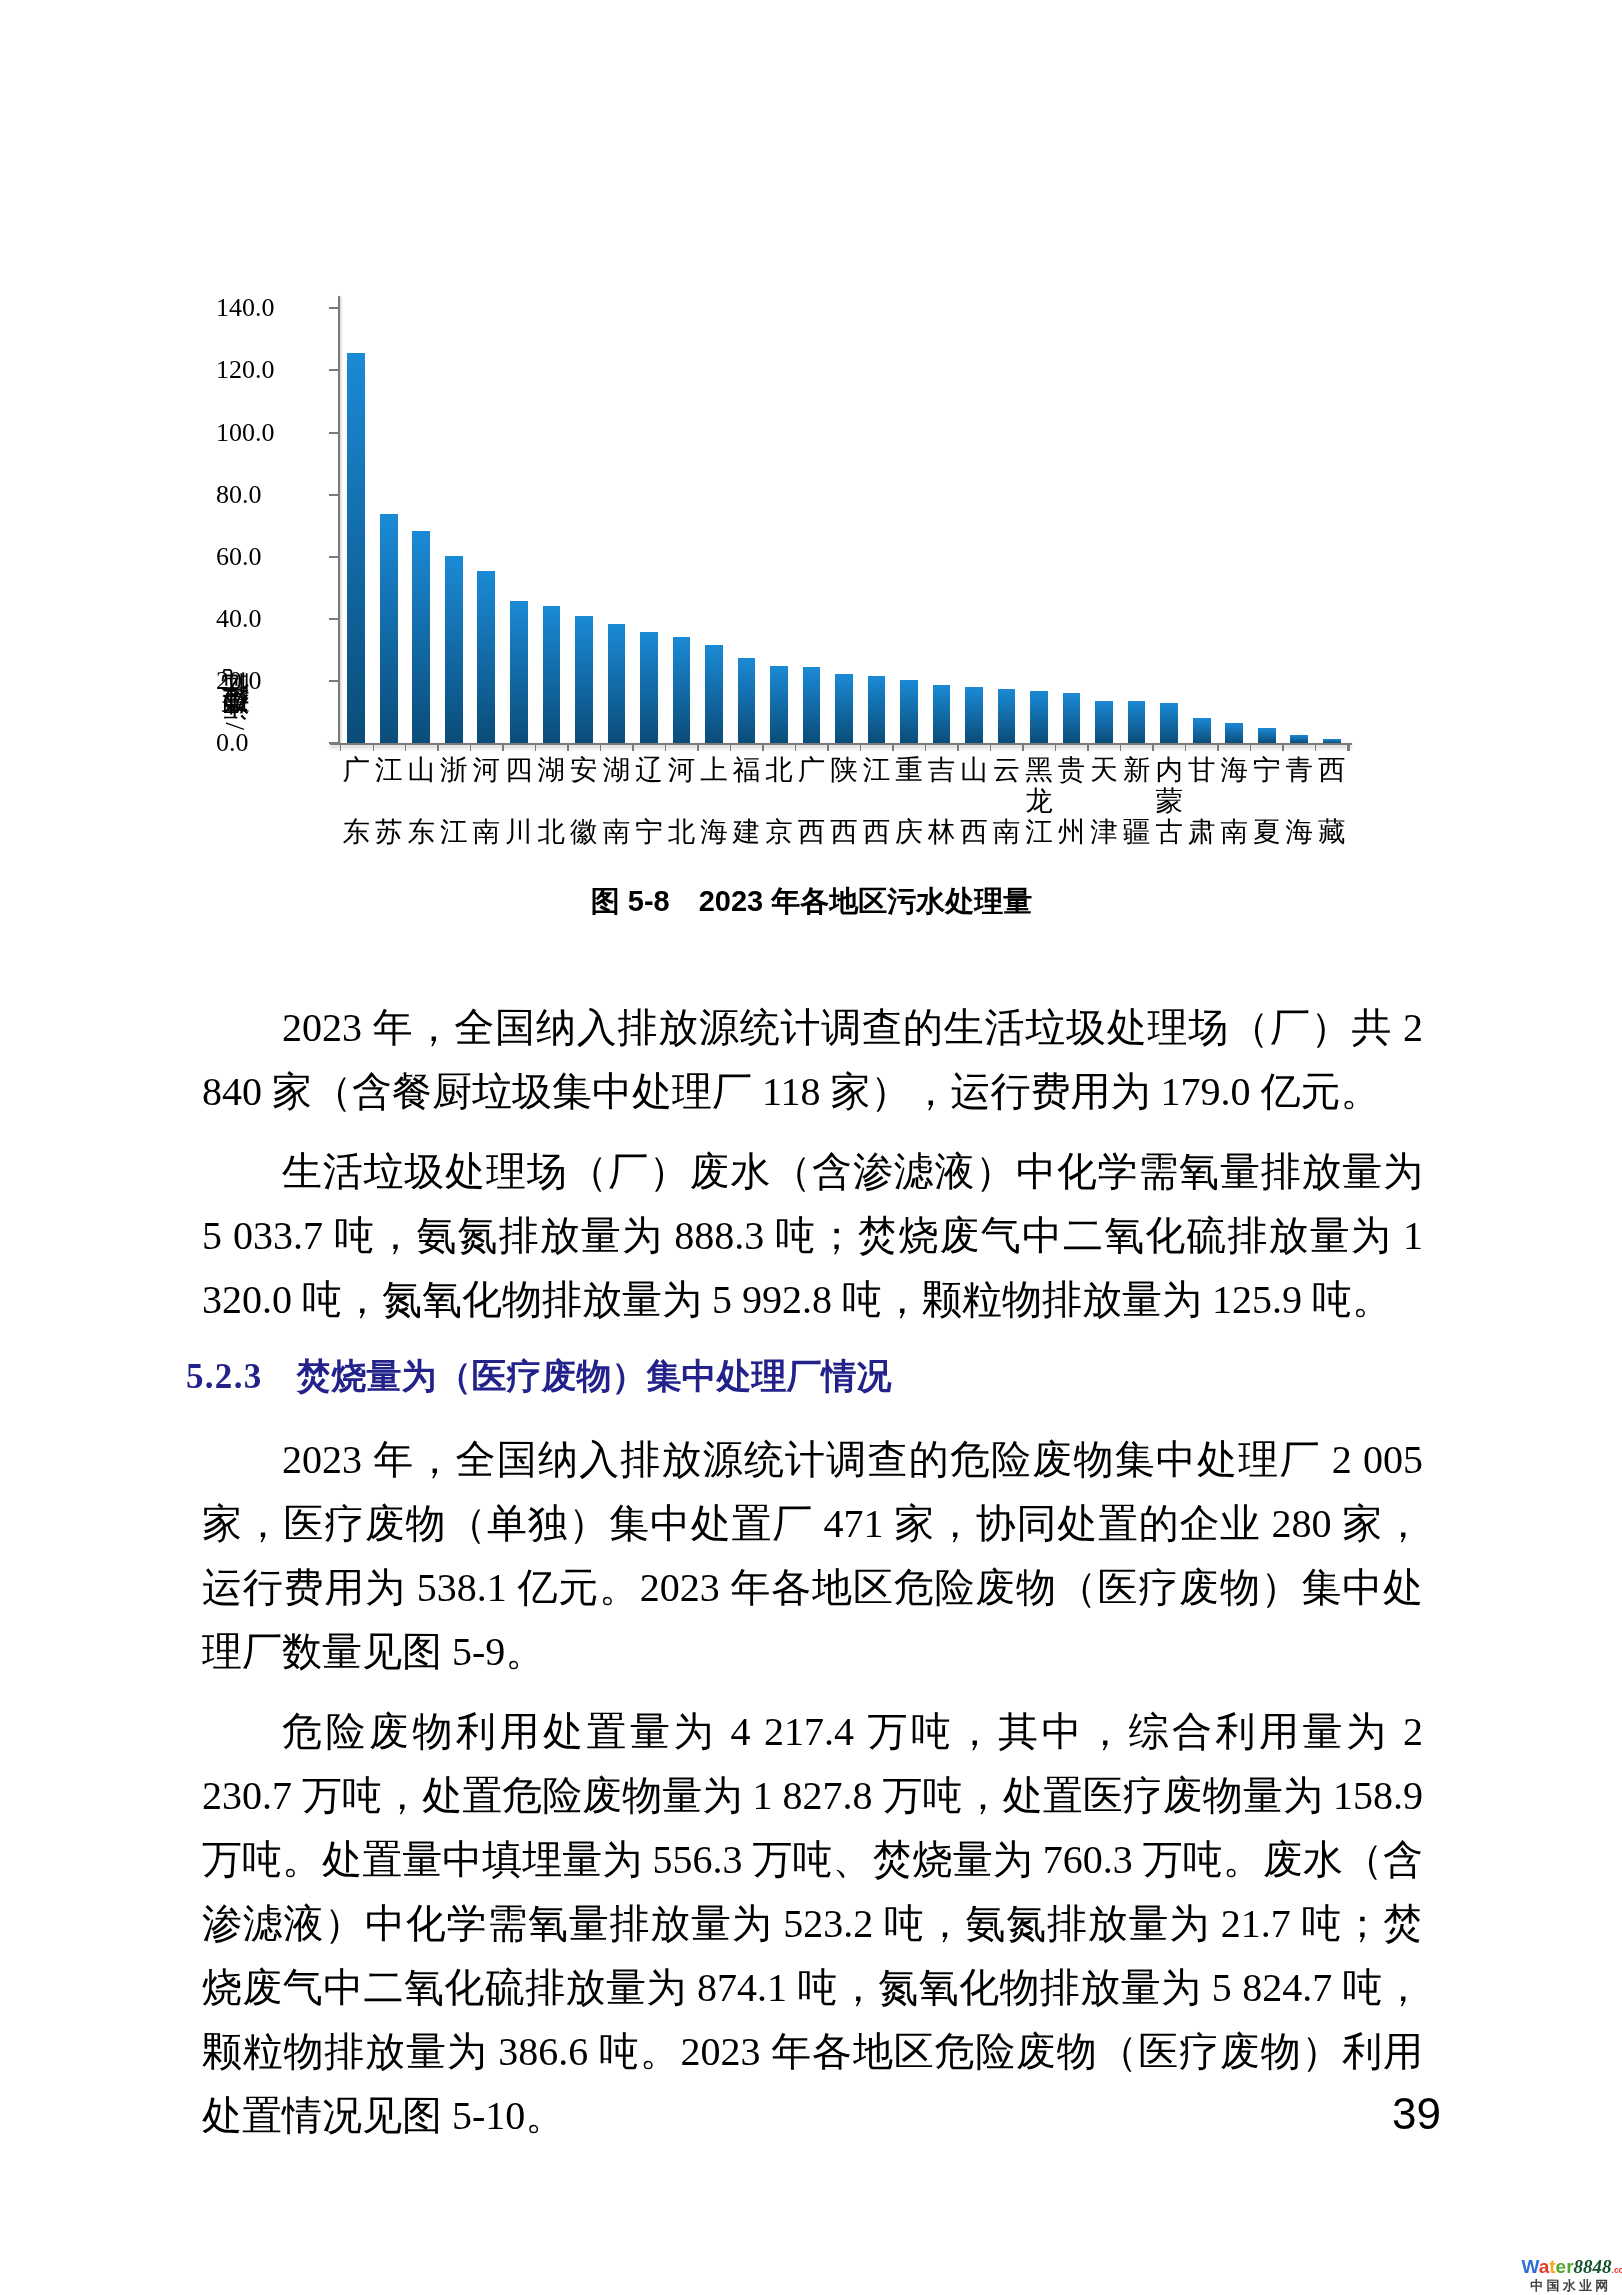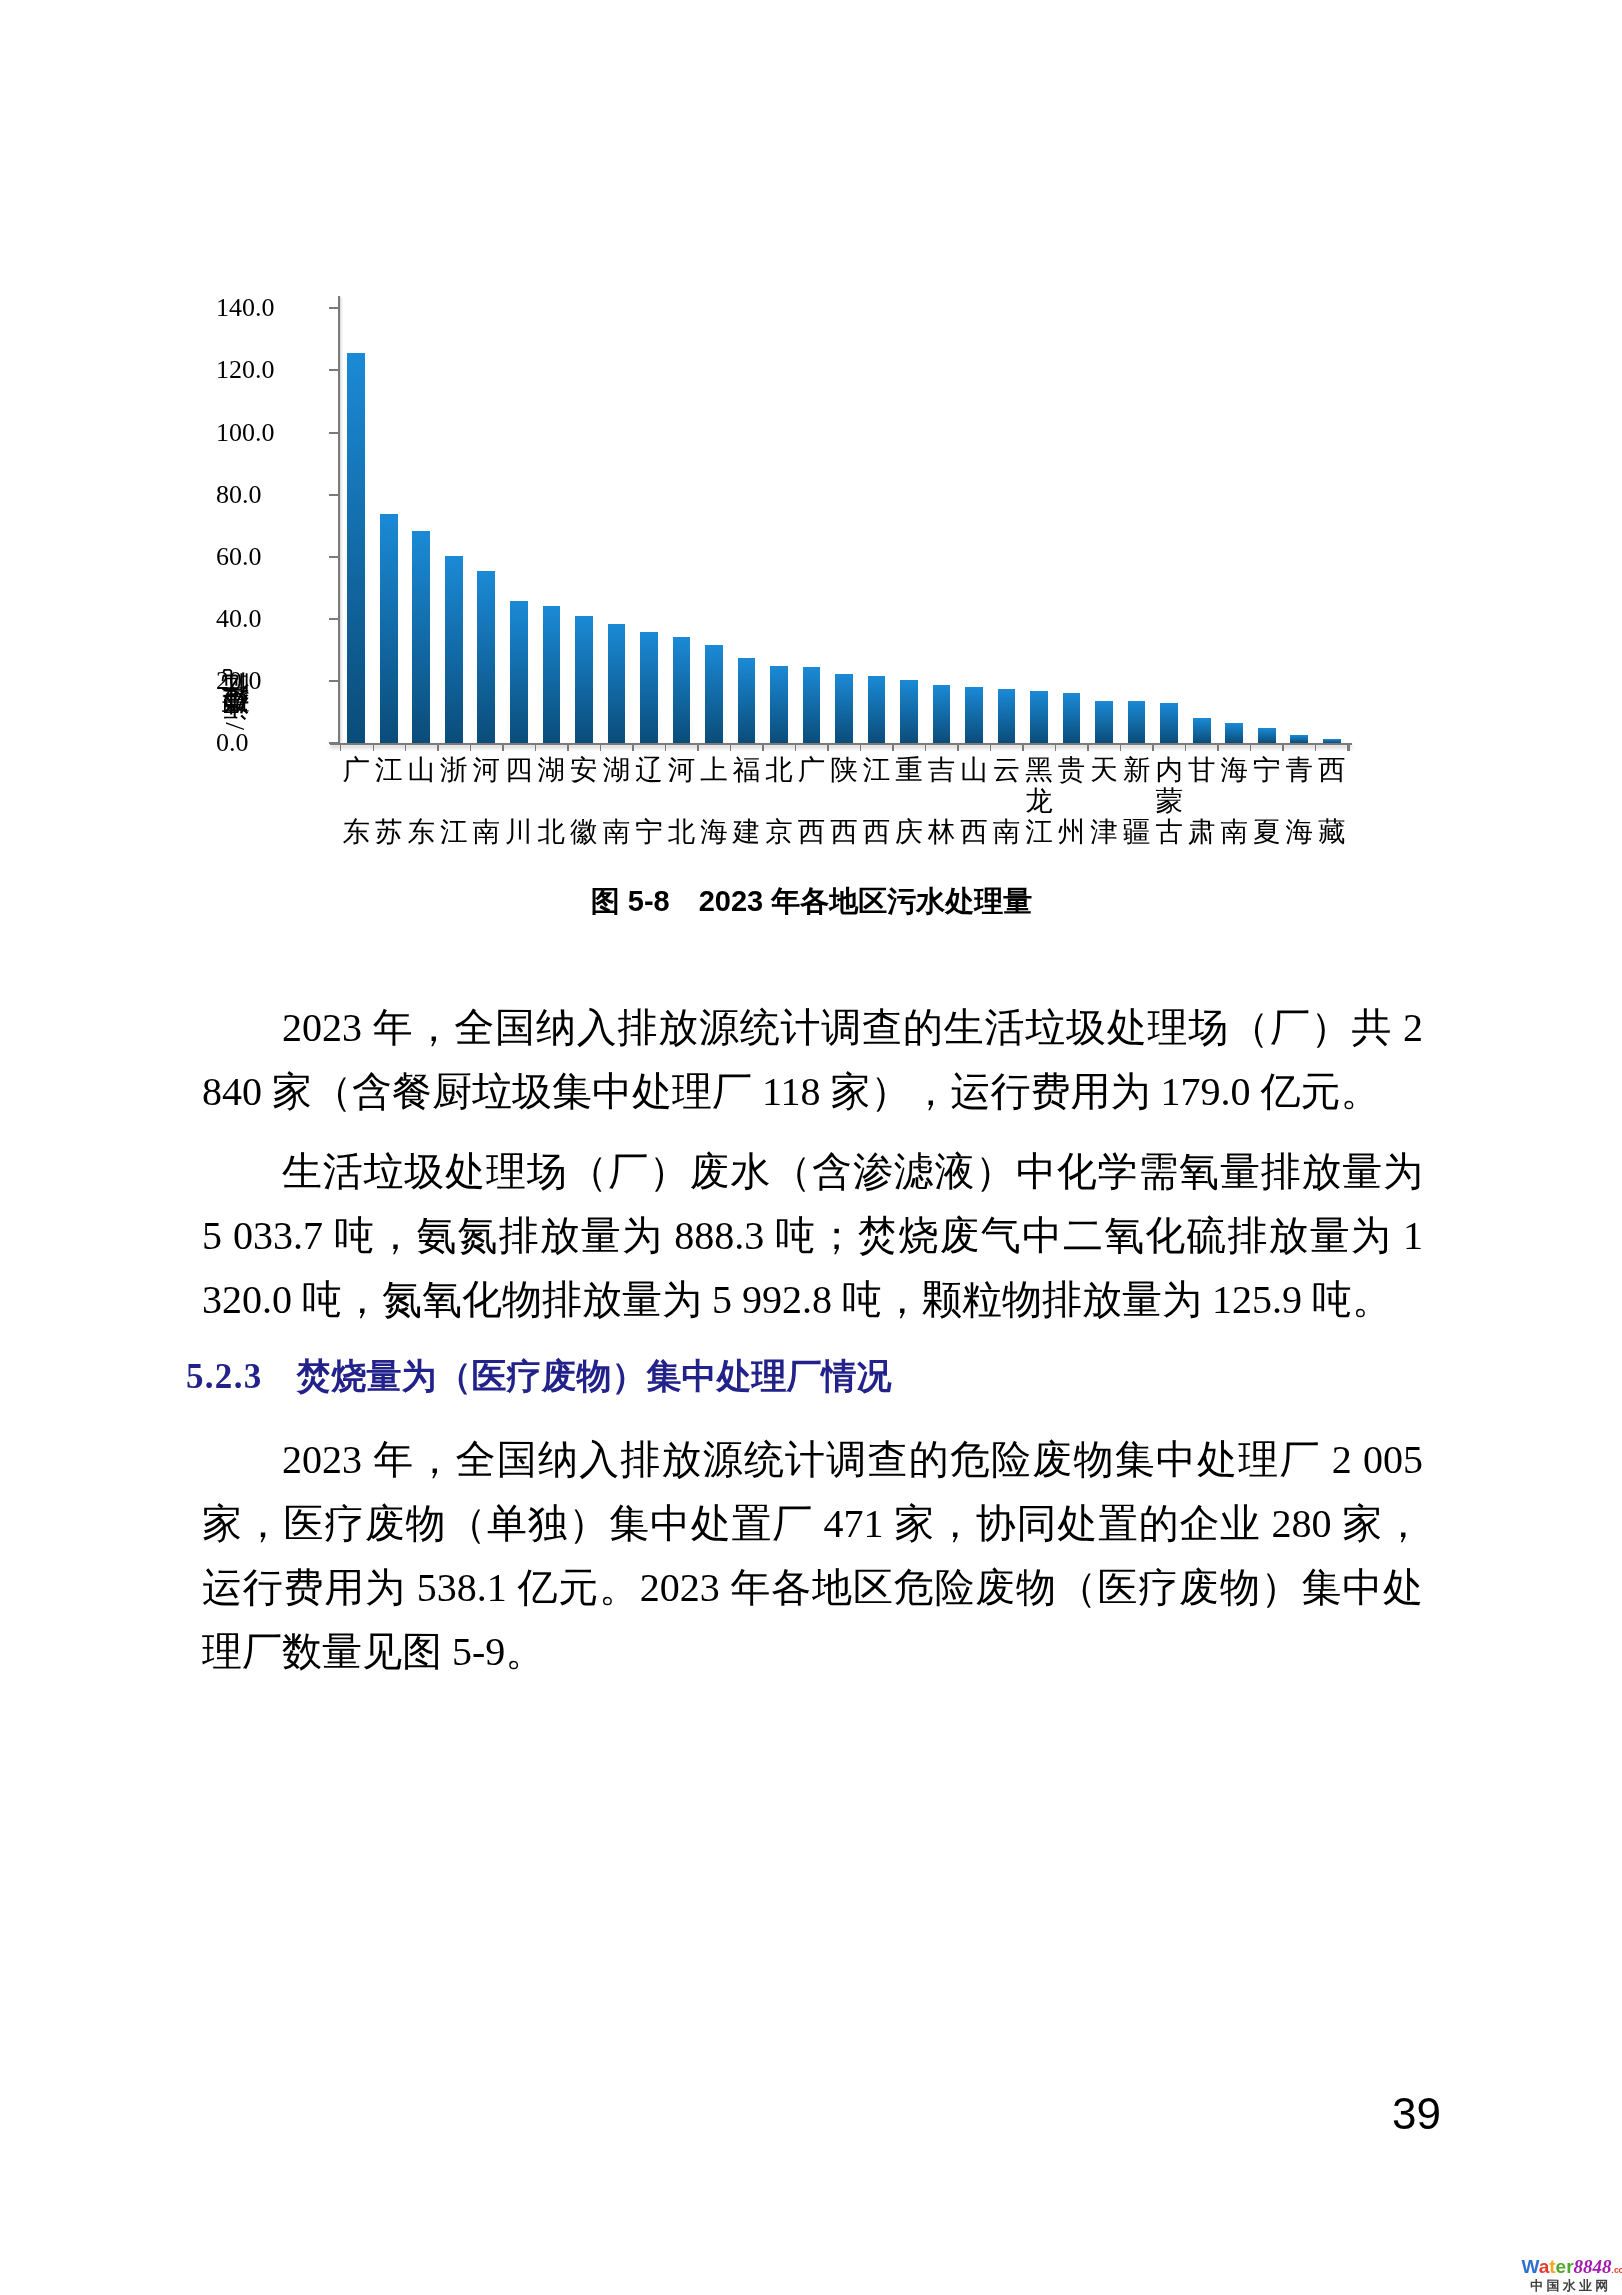--- a/index.html
+++ b/index.html
@@ -302,25 +302,26 @@
     <div class="section">
       <p>2023 年，全国纳入排放源统计调查的生活垃圾处理场（厂）共 2 840 家（含餐厨垃圾集中处理厂 118 家），运行费用为 179.0 亿元。</p>
       <p>生活垃圾处理场（厂）废水（含渗滤液）中化学需氧量排放量为 5 033.7 吨，氨氮排放量为 888.3 吨；焚烧废气中二氧化硫排放量为 1 320.0 吨，氮氧化物排放量为 5 992.8 吨，颗粒物排放量为 125.9 吨。</p>
     </div>
 
     <div class="section">
       <h2 class="section-heading">
         <span class="num">5.2.3</span><span>焚烧量为（医疗废物）集中处理厂情况</span>
       </h2>
       <p>2023 年，全国纳入排放源统计调查的危险废物集中处理厂 2 005 家，医疗废物（单独）集中处置厂 471 家，协同处置的企业 280 家，运行费用为 538.1 亿元。2023 年各地区危险废物（医疗废物）集中处理厂数量见图 5-9。</p>
+      <p>危险废物利用处置量为 4 217.4 万吨，其中，综合利用量为 2 230.7 万吨，处置危险废物量为 1 827.8 万吨，处置医疗废物量为 158.9 万吨。处置量中填埋量为 556.3 万吨、焚烧量为 760.3 万吨。废水（含渗滤液）中化学需氧量排放量为 523.2 吨，氨氮排放量为 21.7 吨；焚烧废气中二氧化硫排放量为 874.1 吨，氮氧化物排放量为 5 824.7 吨，颗粒物排放量为 386.6 吨。2023 年各地区危险废物（医疗废物）利用处置情况见图 5-10。</p>
     </div>
 
   </div>
 
   <div class="page-num">39</div>
 
   <div class="watermark">
-    <div class="wm-brand"><span style="color: rgb(47, 111, 212);">W</span><span style="color: rgb(226, 59, 46);">a</span><span style="color: rgb(245, 166, 35);">t</span><span style="color: rgb(82, 168, 45);">e</span><span style="color: rgb(82, 168, 45);">r</span><span class="it" style="color: #a21caf;">8848</span><span class="wm-suffix" style="color: rgb(226, 59, 46);">.com</span></div>
+    <div class="wm-brand"><span style="color: rgb(47, 111, 212);">W</span><span style="color: rgb(226, 59, 46);">a</span><span style="color: rgb(245, 166, 35);">t</span><span style="color: rgb(82, 168, 45);">e</span><span style="color: rgb(82, 168, 45);">r</span><span class="it" style="color: #14532d;">8848</span><span class="wm-suffix" style="color: rgb(226, 59, 46);">.com</span></div>
     <div class="wm-subtitle" style="color: #404040;">中国水业网</div>
   </div>
 
 </div>
 
 
 </body></html>

